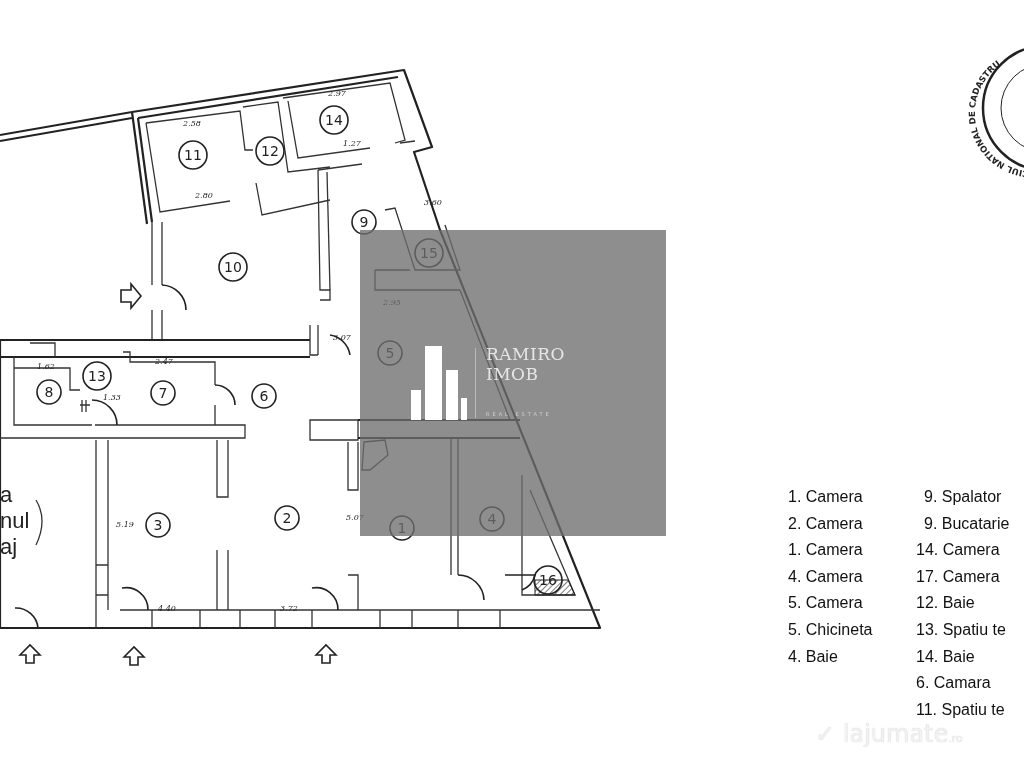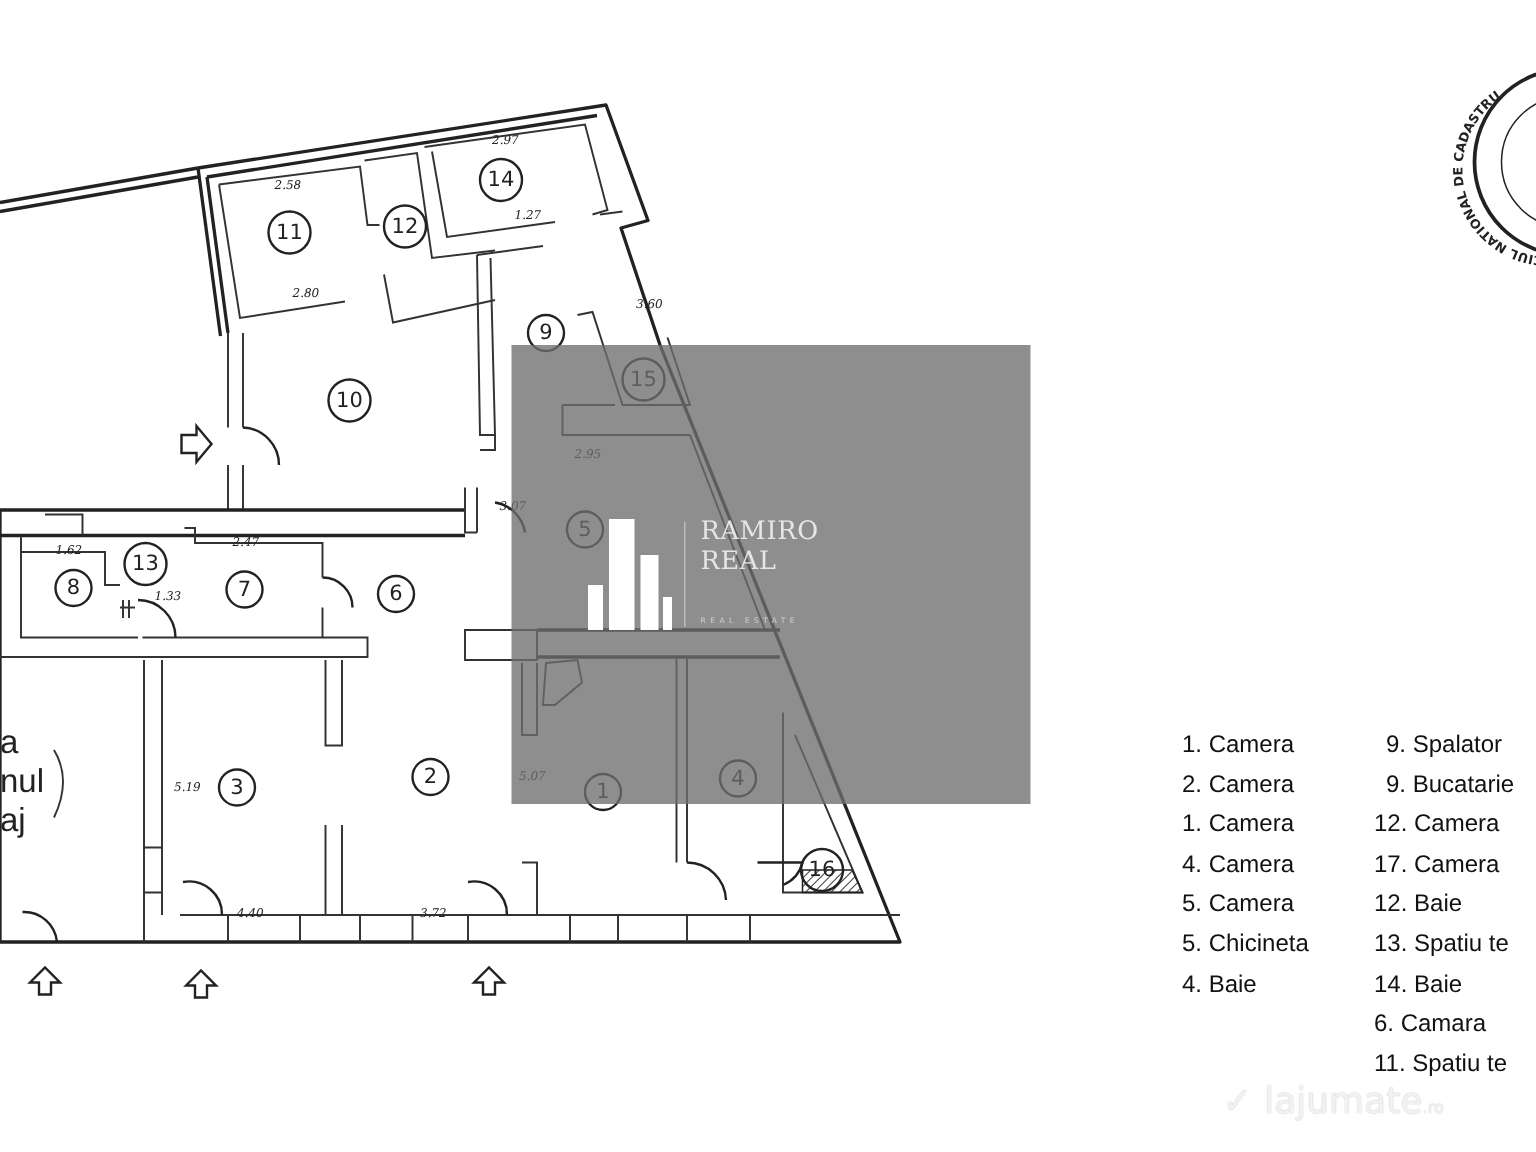--- a/index.html
+++ b/index.html
@@ -10,21 +10,21 @@
   .door{fill:none;stroke:#222;stroke-width:1.6;}
   .rnum circle{fill:none;stroke:#222;stroke-width:1.6;}
   .rnum text{font-family:"DejaVu Sans",sans-serif;font-size:14px;fill:#222;text-anchor:middle;dominant-baseline:central;}
   .dim{font-family:"DejaVu Serif",serif;font-style:italic;font-size:8px;fill:#222;}
   .arrow{fill:#fff;stroke:#222;stroke-width:1.6;}
   .legend{position:absolute;font-family:"Liberation Sans",sans-serif;font-size:16px;color:#111;line-height:26.6px;}
   .legend div{white-space:nowrap;}
   #legend-col1{left:788px;top:484px;}
   #legend-col2{left:916px;top:484px;}
   #legend-col2 .i0,#legend-col2 .i1{padding-left:8px;}
-  .overlay{position:absolute;left:341px;top:230px;width:346px;height:306px;background:rgba(110,110,110,0.78);}
+  .overlay{position:absolute;left:360px;top:230px;width:306px;height:306px;background:rgba(110,110,110,0.78);}
   .brand{position:absolute;font-family:"DejaVu Serif",serif;color:#e6e6e6;font-size:17px;letter-spacing:0.5px;line-height:20px;}
   .brand-sub{position:absolute;font-family:"DejaVu Sans",sans-serif;color:#cfcfcf;font-size:5px;letter-spacing:3px;}
   .side-text{position:absolute;font-family:"Liberation Sans",sans-serif;font-size:22px;color:#222;line-height:26px;}
   .wm{position:absolute;left:815px;top:720px;font-family:"DejaVu Sans",sans-serif;font-size:24px;color:#f2f2f2;text-shadow:0 0 1px #bbb;}
   .wm small{font-size:11px;color:#f2f2f2;}
 </style>
 </head>
 <body>
 
 <svg id="plan" viewBox="0 0 1024 768" xmlns="http://www.w3.org/2000/svg">
@@ -209,21 +209,21 @@
 
 <div class="overlay">
   <svg style="position:absolute;left:50px;top:114px;" width="60" height="76">
     <rect x="1" y="46" width="10" height="30" fill="#fff"></rect>
     <rect x="15" y="2" width="17" height="74" fill="#fff"></rect>
     <rect x="36" y="26" width="12" height="50" fill="#fff"></rect>
     <rect x="51" y="54" width="6" height="22" fill="#fff"></rect>
   </svg>
   <div style="position:absolute;left:115px;top:118px;width:1px;height:70px;background:#bbb;"></div>
   <div class="brand" style="left:126px;top:114px;">RAMIRO</div>
-  <div class="brand" style="left:126px;top:134px;">REAL</div>
+  <div class="brand" style="left:126px;top:134px;">IMOB</div>
   <div class="brand-sub" style="left:126px;top:181px;">REAL ESTATE</div>
 </div>
 
 <div class="side-text" style="left:0;top:482px;">
   <div>a</div>
   <div>nul</div>
   <div>aj</div>
 </div>
 
 <div class="legend" id="legend-col1">
@@ -231,21 +231,21 @@
   <div>2. Camera</div>
   <div>1. Camera</div>
   <div>4. Camera</div>
   <div>5. Camera</div>
   <div>5. Chicineta</div>
   <div>4. Baie</div>
 </div>
 <div class="legend" id="legend-col2">
   <div class="i0">9. Spalator</div>
   <div class="i1">9. Bucatarie</div>
-  <div>12. Camera</div>
+  <div>14. Camera</div>
   <div>17. Camera</div>
   <div>12. Baie</div>
   <div>13. Spatiu te</div>
   <div>14. Baie</div>
   <div>6. Camara</div>
   <div>11. Spatiu te</div>
 </div>
 
 <div class="wm">
   <span>✓</span>

